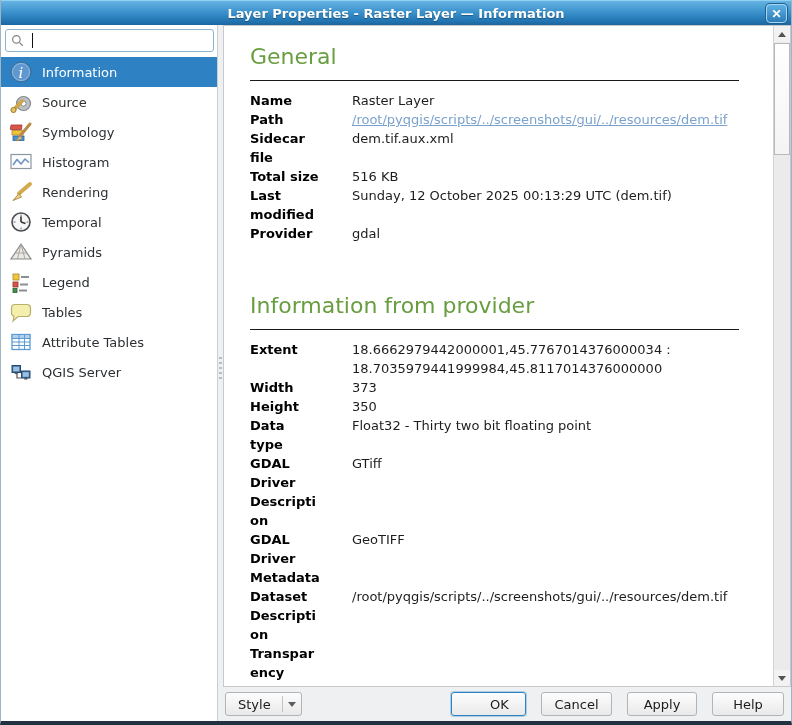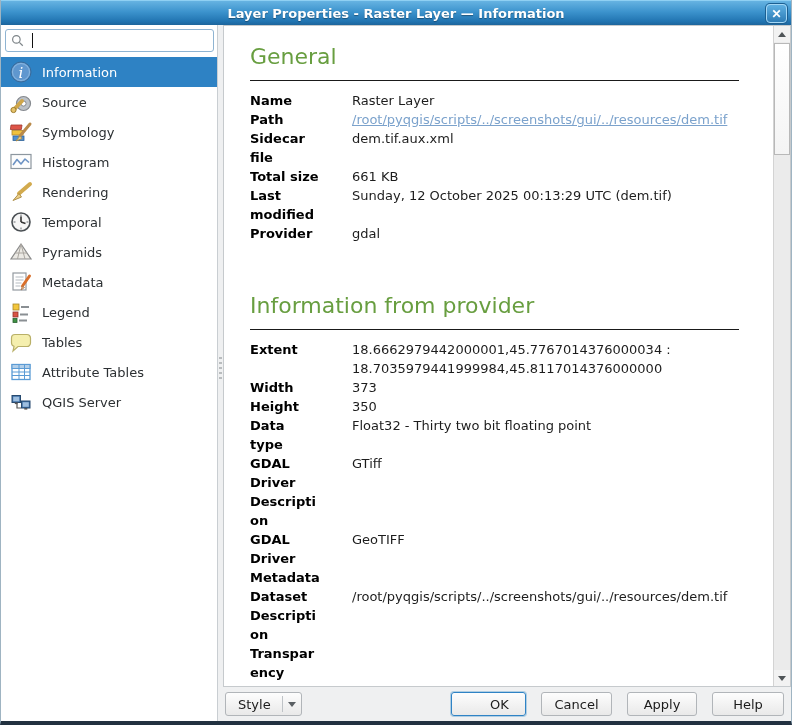--- a/index.html
+++ b/index.html
@@ -200,31 +200,20 @@
               <svg viewBox="0 0 24 24">
                 <path d="M12 4 L22 19 H2 Z" fill="#ebe9e4" stroke="#8a8a8a" stroke-width="1.2"></path>
                 <path d="M12 4 L8.5 19 M12 4 L16 19 M6 13 h12" fill="none" stroke="#aaa6a0" stroke-width="1"></path>
               </svg>
             </span>
     <span class="label">Pyramids</span>
   </div>
           <div class="nav-item">
     <span class="icon">
               <svg viewBox="0 0 24 24">
-                <rect x="4" y="3" width="13" height="17" fill="#fff" stroke="#939aa0" stroke-width="1.2"></rect>
-                <path d="M6.5 7 h8 M6.5 10 h8 M6.5 13 h6 M6.5 16 h5" stroke="#b6bcc1" stroke-width="1.2"></path>
-                <line x1="20.5" y1="6" x2="13.5" y2="16" stroke="#d96f2b" stroke-width="3" stroke-linecap="round"></line>
-                <path d="M13.5 16 l-1.5 4 l3.5 -2.5 z" fill="#e8b98e" stroke="#a8693a" stroke-width=".7"></path>
-              </svg>
-            </span>
-    <span class="label">Metadata</span>
-  </div>
-          <div class="nav-item">
-    <span class="icon">
-              <svg viewBox="0 0 24 24">
                 <rect x="4" y="4" width="6" height="6" fill="#f3c63c" stroke="#a8882a" stroke-width=".8"></rect>
                 <rect x="4" y="12" width="5" height="5" fill="#d95445" stroke="#94352b" stroke-width=".8"></rect>
                 <rect x="4" y="18.5" width="4" height="4" fill="#3f9143" stroke="#2a6030" stroke-width=".8"></rect>
                 <rect x="12" y="6" width="8" height="2" fill="#8a8f93"></rect>
                 <rect x="11" y="13.5" width="8" height="2" fill="#8a8f93"></rect>
                 <rect x="10" y="19.5" width="8" height="2" fill="#8a8f93"></rect>
               </svg>
             </span>
     <span class="label">Legend</span>
   </div>
@@ -281,21 +270,21 @@
                 <div class="row">
     <div class="cell-label">Path</div>
     <div class="cell-value"><span class="link">/root/pyqgis/scripts/../screenshots/gui/../resources/dem.tif</span></div>
   </div>
                 <div class="row">
     <div class="cell-label">Sidecar file</div>
     <div class="cell-value">dem.tif.aux.xml</div>
   </div>
                 <div class="row">
     <div class="cell-label">Total size</div>
-    <div class="cell-value">661 KB</div>
+    <div class="cell-value">516 KB</div>
   </div>
                 <div class="row">
     <div class="cell-label">Last modified</div>
     <div class="cell-value">Sunday, 12 October 2025 00:13:29 UTC (dem.tif)</div>
   </div>
                 <div class="row">
     <div class="cell-label">Provider</div>
     <div class="cell-value">gdal</div>
   </div>
               </div>

